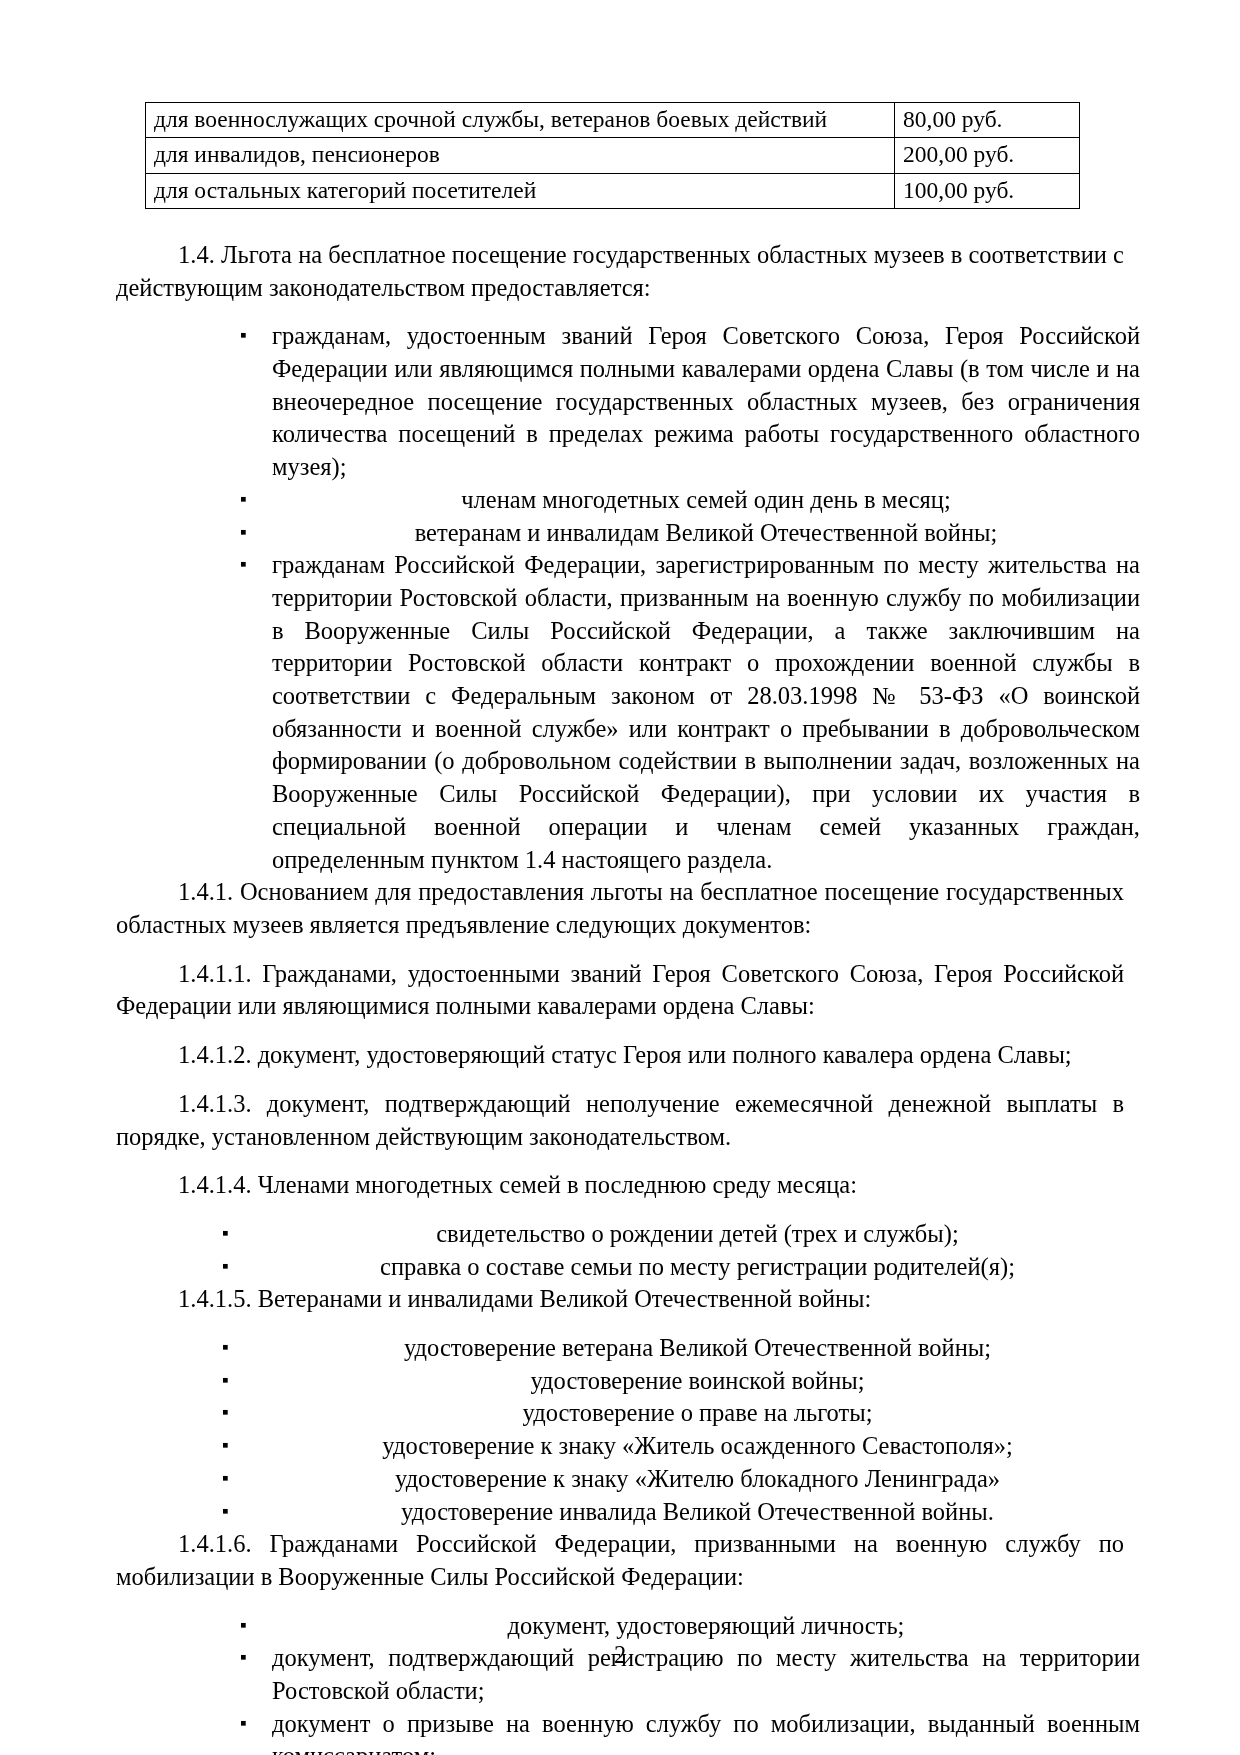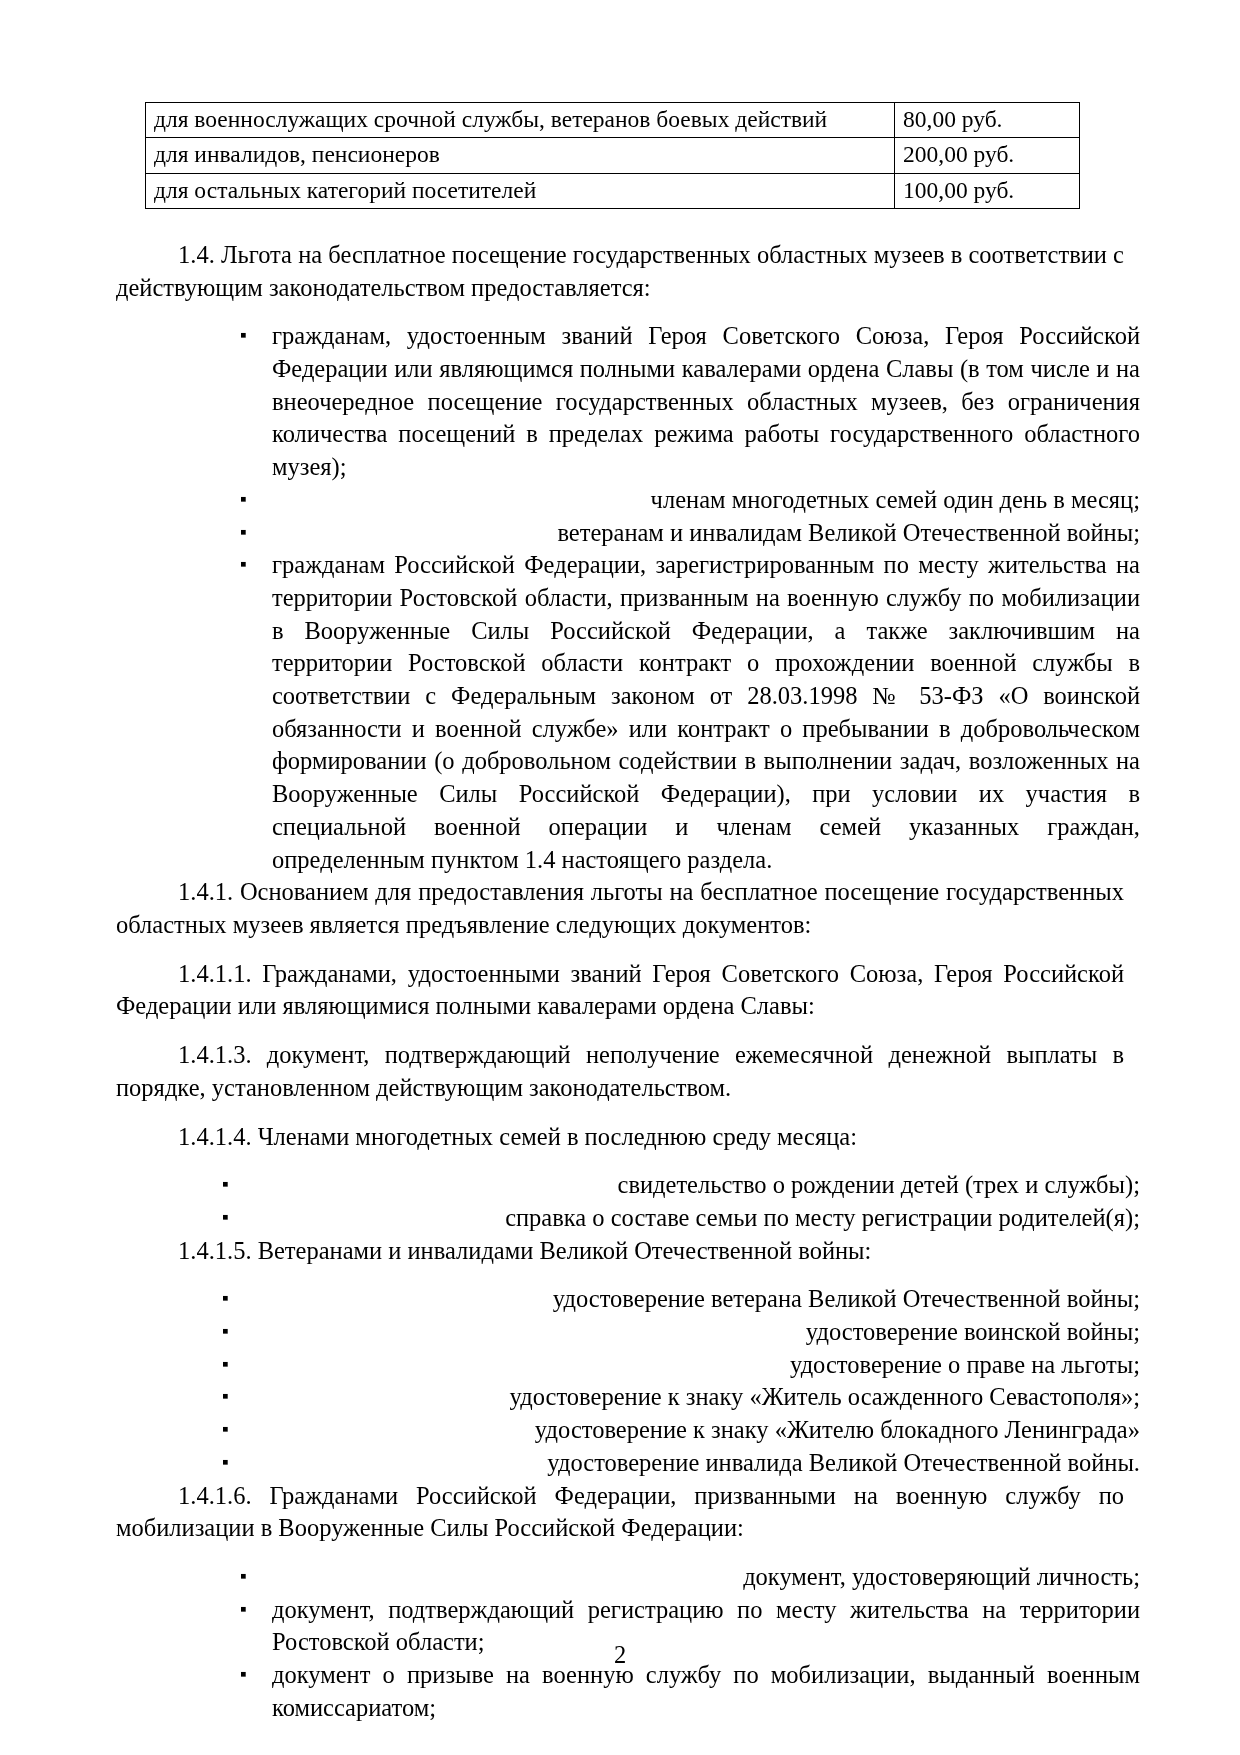--- a/index.html
+++ b/index.html
@@ -73,21 +73,21 @@
   }
   ul.bullets > li::before {
     content: "\25AA";
     position: absolute;
     left: 140px;
     top: 0;
     font-size: 19px;
     line-height: 1.62;
     color: #000000;
   }
-  ul.bullets > li.no-justify { text-align: right; }
+  ul.bullets > li.no-justify { text-align: center; }
   ul.bullets.indent-lite > li { padding-left: 155px; }
   ul.bullets.indent-lite > li::before { left: 122px; }
 
   
   .page-number {
     position: absolute;
     left: 0;
     right: 0;
     bottom: 88px;
     text-align: center;
@@ -124,20 +124,21 @@
       <li>гражданам, удостоенным званий Героя Советского Союза, Героя Российской Федерации или являющимся полными кавалерами ордена Славы (в том числе и на внеочередное посещение государственных областных музеев, без ограничения количества посещений в пределах режима работы государственного областного музея);</li>
       <li class="no-justify">членам многодетных семей один день в месяц;</li>
       <li class="no-justify">ветеранам и инвалидам Великой Отечественной войны;</li>
       <li>гражданам Российской Федерации, зарегистрированным по месту жительства на территории Ростовской области, призванным на военную службу по мобилизации в Вооруженные Силы Российской Федерации, а также заключившим на территории Ростовской области контракт о прохождении военной службы в соответствии с Федеральным законом от 28.03.1998 № 53-ФЗ «О воинской обязанности и военной службе» или контракт о пребывании в добровольческом формировании (о добровольном содействии в выполнении задач, возложенных на Вооруженные Силы Российской Федерации), при условии их участия в специальной военной операции и членам семей указанных граждан, определенным пунктом 1.4 настоящего раздела.</li>
     </ul>
 
     <p class="para tight">1.4.1. Основанием для предоставления льготы на бесплатное посещение государственных областных музеев является предъявление следующих документов:</p>
 
     <p class="para tight">1.4.1.1. Гражданами, удостоенными званий Героя Советского Союза, Героя Российской Федерации или являющимися полными кавалерами ордена Славы:</p>
 
+    <p class="para tight">1.4.1.2. документ, удостоверяющий статус Героя или полного кавалера ордена Славы;</p>
 
     <p class="para tight">1.4.1.3. документ, подтверждающий неполучение ежемесячной денежной выплаты в порядке, установленном действующим законодательством.</p>
 
     <p class="para tight">1.4.1.4. Членами многодетных семей в последнюю среду месяца:</p>
 
     <ul class="bullets indent-lite">
       <li class="no-justify">свидетельство о рождении детей (трех и службы);</li>
       <li class="no-justify">справка о составе семьи по месту регистрации родителей(я);</li>
     </ul>
 

